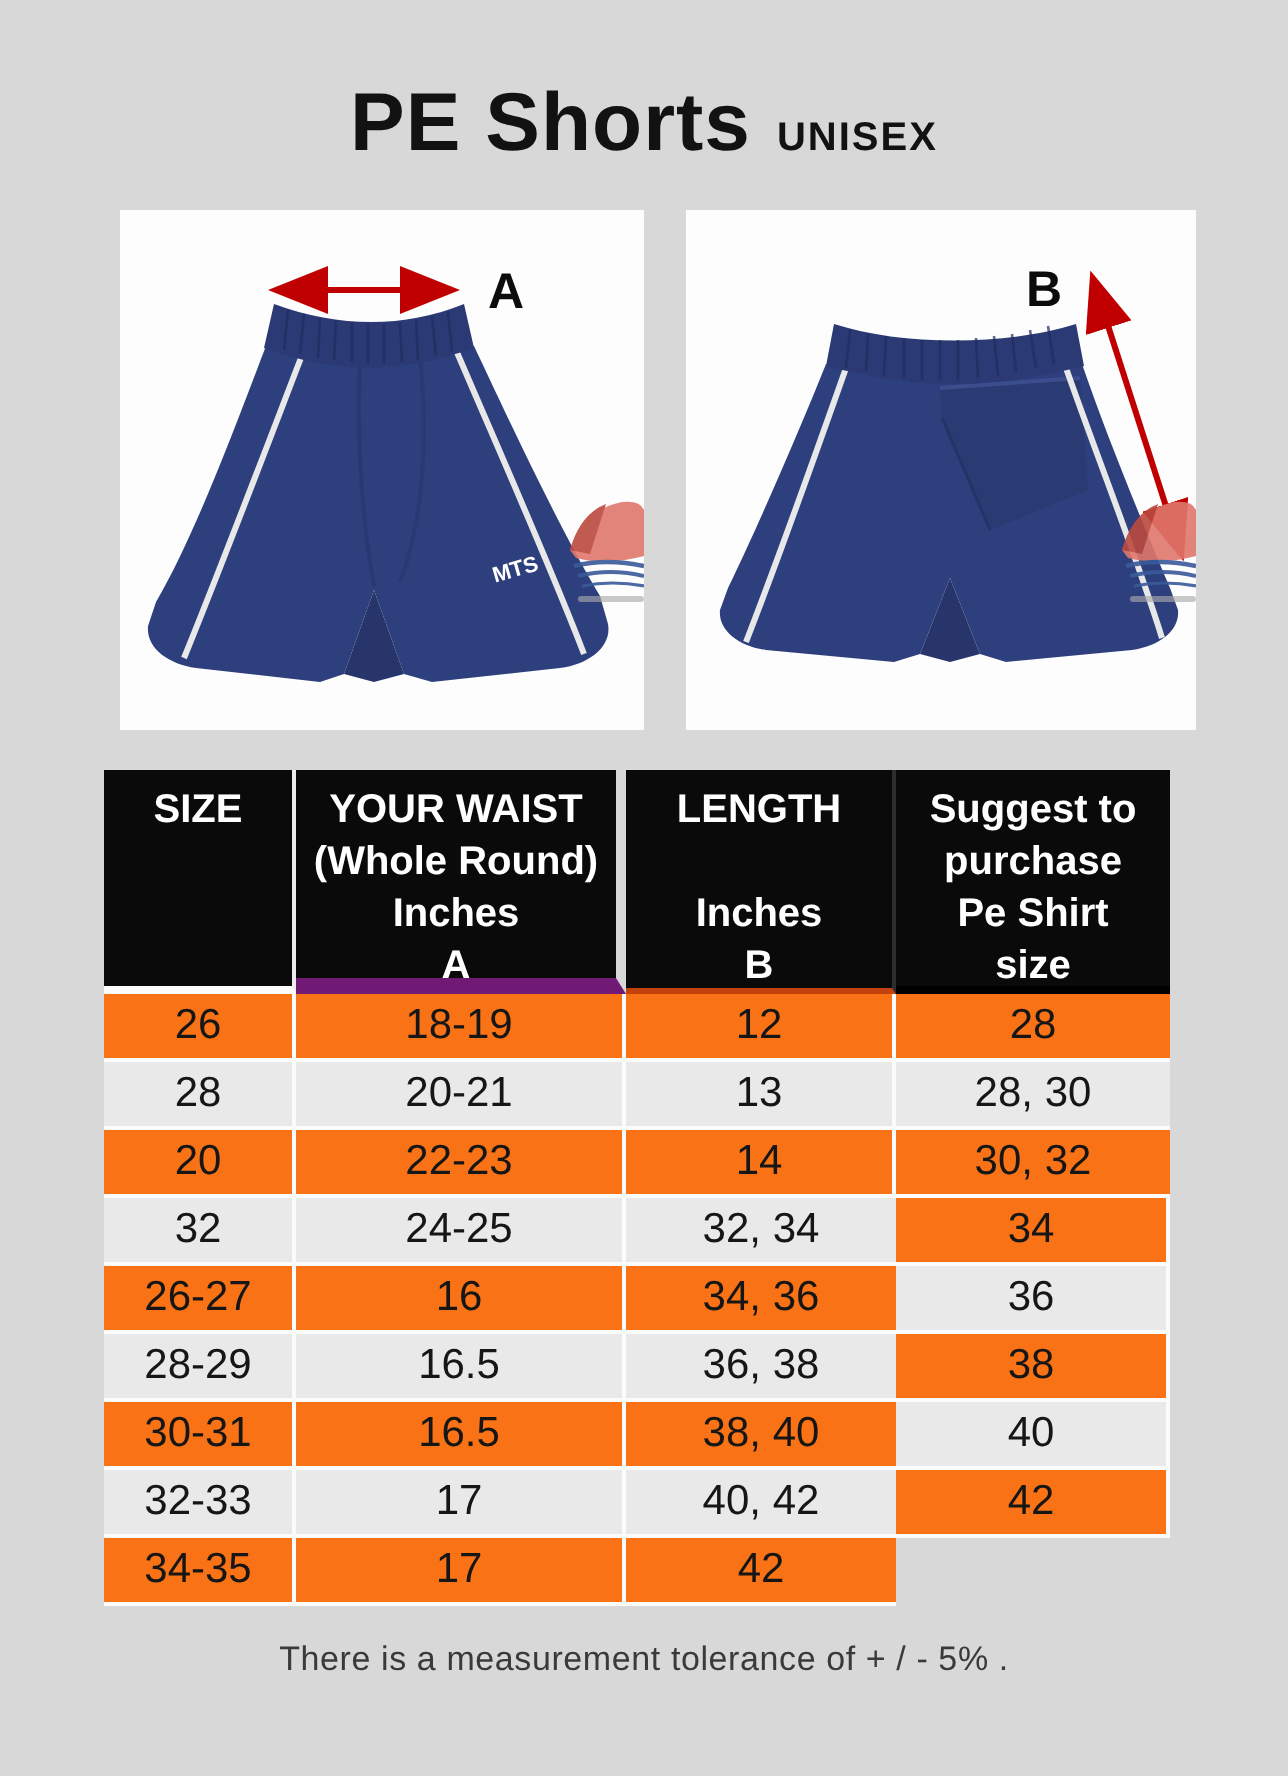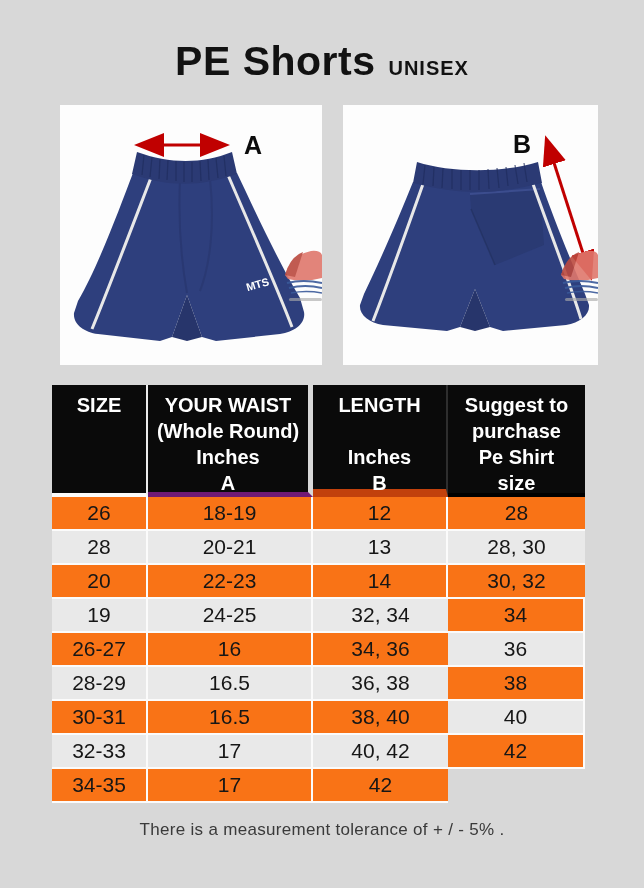--- a/index.html
+++ b/index.html
@@ -23,22 +23,22 @@
   .panel svg{display:block;}
   
   .size-table{position:absolute;left:52px;top:385px;width:533px;}
   .thead,.tbody{display:grid;grid-template-columns:96px 165px 135px 137px;}
   .th{
     background:#0a0a0a;color:#fff;font-weight:700;font-size:20px;line-height:26px;
     text-align:center;height:112px;box-sizing:border-box;padding-top:7px;
   }
   .th div{min-height:26px;}
   .th.c0{border-right:2px solid #ececec;border-bottom:4px solid #fbfbfb;}
-  .th.c1{border-right:5px solid #d8d8d8;border-bottom:5px solid #701a75;}
-  .th.c2{border-right:2px solid #2e2e2e;border-bottom:8px solid #c2410c;}
+  .th.c1{border-right:5px solid #d8d8d8;border-bottom:8px solid #701a75;}
+  .th.c2{border-right:2px solid #2e2e2e;border-bottom:3px solid #c2410c;}
   .th.c3{border-bottom:4px solid #000;}
   .td{
     height:34px;box-sizing:border-box;text-align:center;
     font-size:21px;line-height:31px;color:#161616;
     border-bottom:2px solid #fbfbfb;border-right:2px solid #fbfbfb;
   }
   .td.c3{border-right:none;}
   .td.dark{background:#f97316;}
   .td.light{background:#e9e9e9;}
   
@@ -189,21 +189,21 @@
       <div class="td dark c2">12</div>
       <div class="td dark c3">28</div>
       <div class="td light c0">28</div>
       <div class="td light c1">20-21</div>
       <div class="td light c2">13</div>
       <div class="td light c3">28, 30</div>
       <div class="td dark c0">20</div>
       <div class="td dark c1">22-23</div>
       <div class="td dark c2">14</div>
       <div class="td dark c3">30, 32</div>
-      <div class="td light c0">19</div>
+      <div class="td light c0">32</div>
       <div class="td light c1">24-25</div>
       <div class="td light c3">32, 34</div>
       <div class="td dark c0">34</div>
       <div class="td dark c1">26-27</div>
       <div class="td dark c2">16</div>
       <div class="td dark c3">34, 36</div>
       <div class="td light c0">36</div>
       <div class="td light c1">28-29</div>
       <div class="td light c2">16.5</div>
       <div class="td light c3">36, 38</div>

